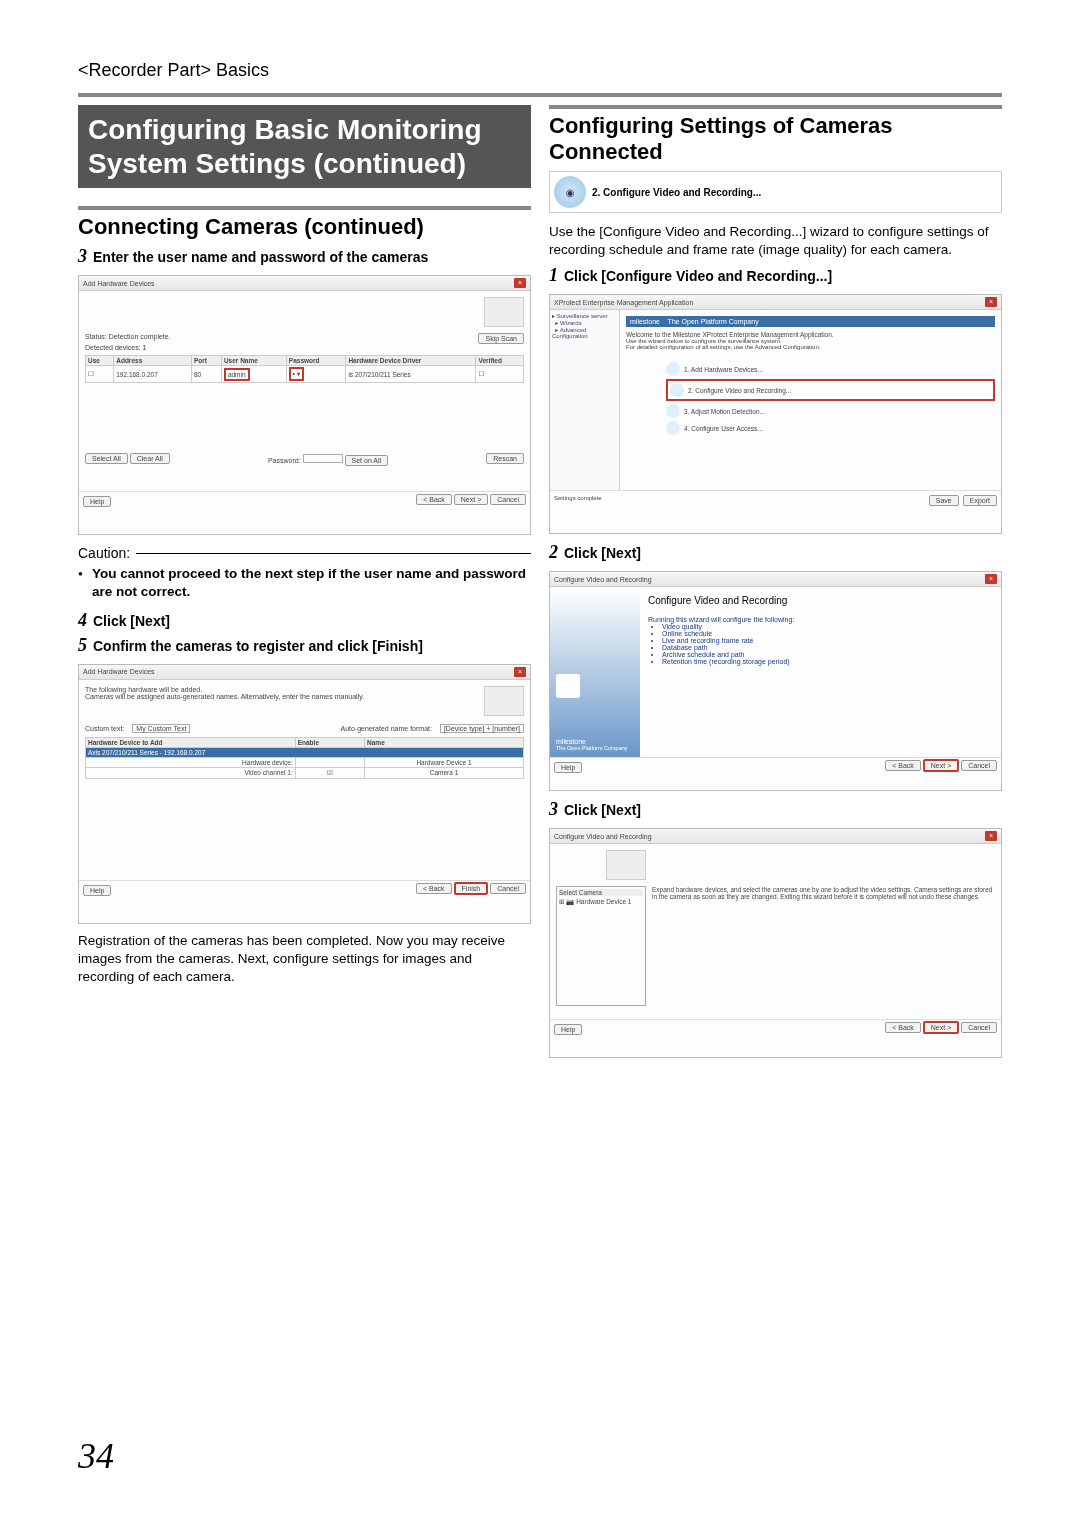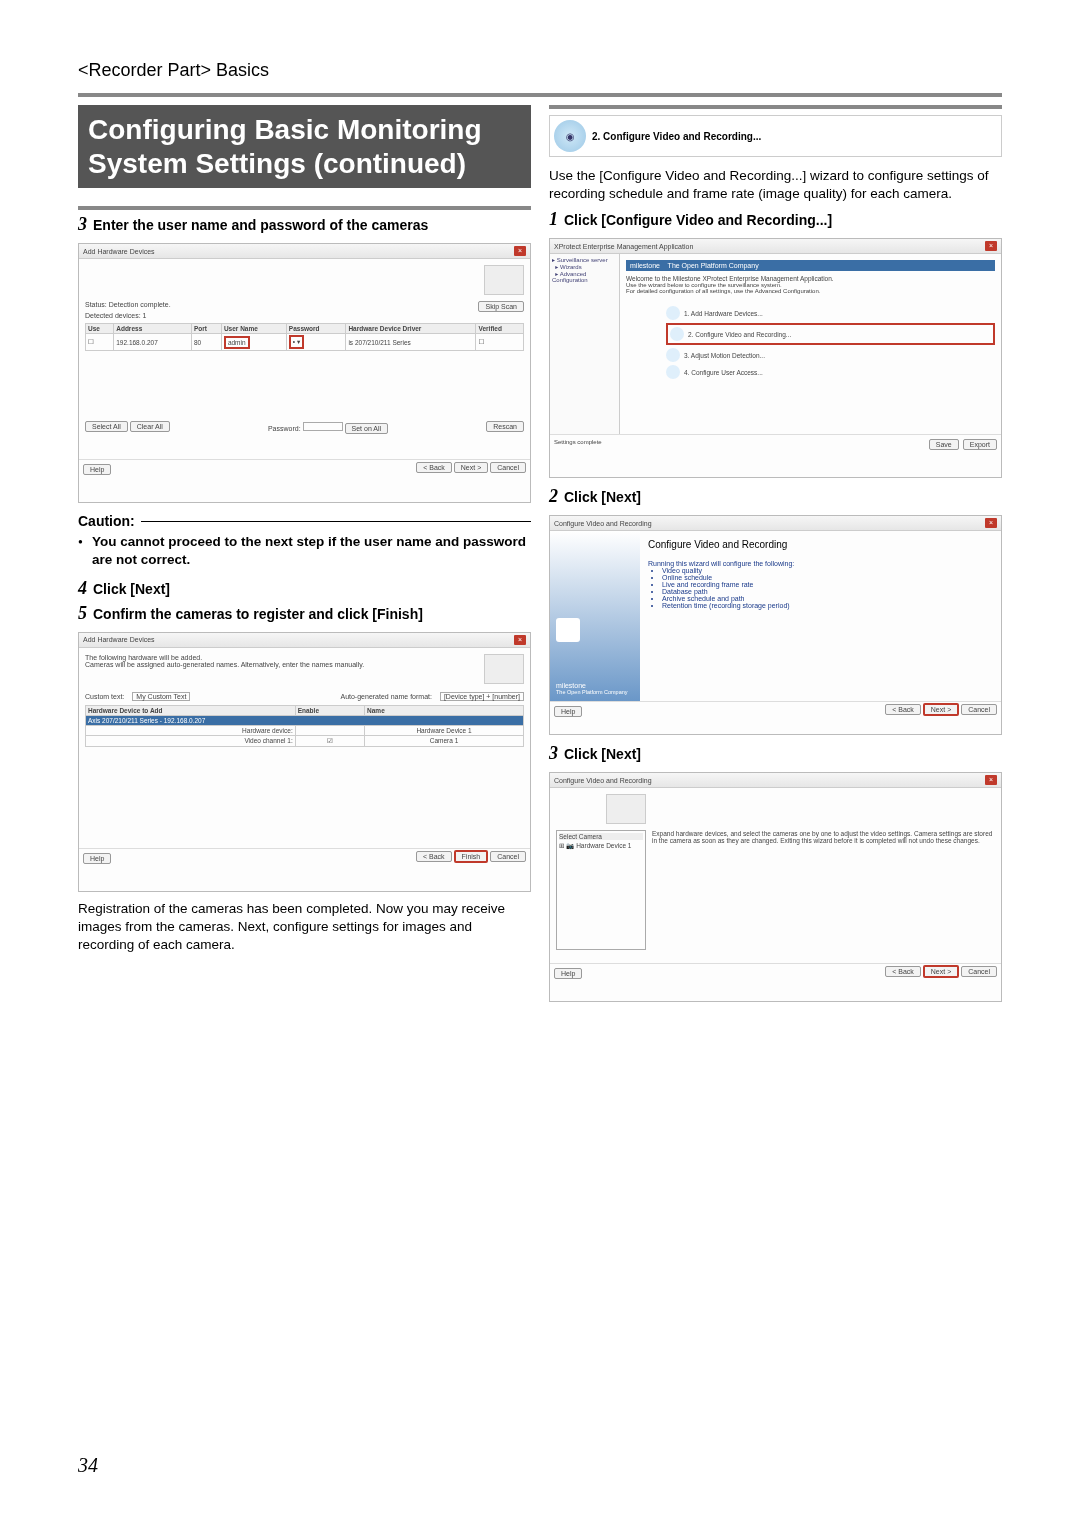--- a/index.html
+++ b/index.html
@@ -84,21 +84,21 @@
   }
   .closebox { background:#c0392b; color:#fff; padding:0 4px; font-size:7px; line-height:10px; border-radius:1px;}
   .screenshot .body-area { padding: 6px; }
   .btn-row { display:flex; gap:4px; justify-content:flex-end; padding:4px; border-top:1px solid #ddd;}
   .btn-row.left-start { justify-content: space-between; }
   .ui-btn {
     border:1px solid #999; background:#f3f3f3; padding:1px 6px; font-size:7px; border-radius:2px;
   }
   .ui-btn.red { border:2px solid #c0392b; }
   .caution-label, .note-label {
-    font-weight: bold;
+    font-weight: normal;
     font-size: 14px;
     display: inline-block;
   }
   .label-row {
     display: flex;
     align-items: center;
     gap: 6px;
     margin-top: 10px;
   }
   .label-row .line {
@@ -133,21 +133,21 @@
     display:flex; align-items:center; gap:6px; border:1px solid #ccc; padding:4px; margin:6px 0 10px 0; font-size:10px;
   }
   .wizard-icon {
     width:32px; height:32px; border-radius:50%; background:radial-gradient(#cfe8f7,#9cc8e6); display:flex; align-items:center; justify-content:center; font-size:10px; color:#336;
   }
   .page-number {
     position: absolute;
     bottom: 50px;
     left: 78px;
     font-style: italic;
-    font-size: 20px;
+    font-size: 36px;
     font-family: "Times New Roman", serif;
   }
   
   .mini-table { width:100%; border-collapse:collapse; font-size:6.5px; margin-top:4px;}
   .mini-table th, .mini-table td { border:1px solid #ccc; padding:1px 2px; text-align:left;}
   .mini-table th { background:#eee;}
   .red-box { border:2px solid #c0392b; padding:1px 2px; display:inline-block;}
   .tree-panel { display:flex; height:180px; }
   .tree-left { width:70px; border-right:1px solid #ccc; background:#fafafa; padding:2px; font-size:6px; color:#447;}
   .tree-right { flex:1; padding:6px; }
@@ -166,20 +166,21 @@
 
 <div class="breadcrumb">&lt;Recorder Part&gt; Basics</div>
 <hr class="top-hr">
 
 <div class="columns">
 
   <div class="col">
     <h1 class="main-title">Configuring Basic Monitoring System Settings (continued)</h1>
 
     <hr class="sub-hr">
+    <h2 class="section-title">Connecting Cameras (continued)</h2>
 
     <div class="step-line">
       <span class="step-num">3</span>
       <span class="step-text">Enter the user name and password of the cameras</span>
     </div>
 
     <div class="screenshot" style="height:260px;">
       <div class="titlebar">
         <span>Add Hardware Devices</span>
         <span class="closebox">×</span>
@@ -310,20 +311,21 @@
           <span class="ui-btn">Cancel</span>
         </div>
       </div>
     </div>
 
     <p class="body-para">Registration of the cameras has been completed. Now you may receive images from the cameras. Next, configure settings for images and recording of each camera.</p>
   </div>
 
   <div class="col">
     <hr class="sub-hr">
+    <h2 class="section-title">Configuring Settings of Cameras Connected</h2>
 
     <div class="wizard-icon-row">
       <span class="wizard-icon">◉</span>
       <b>2. Configure Video and Recording...</b>
     </div>
 
     <p class="body-para">Use the [Configure Video and Recording...] wizard to configure settings of recording schedule and frame rate (image quality) for each camera.</p>
 
     <div class="step-line">
       <span class="step-num">1</span>

